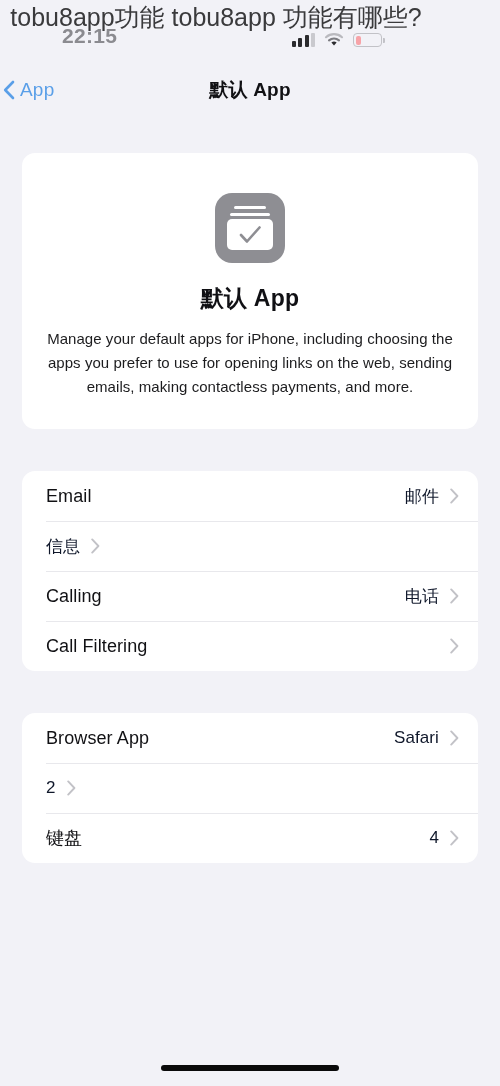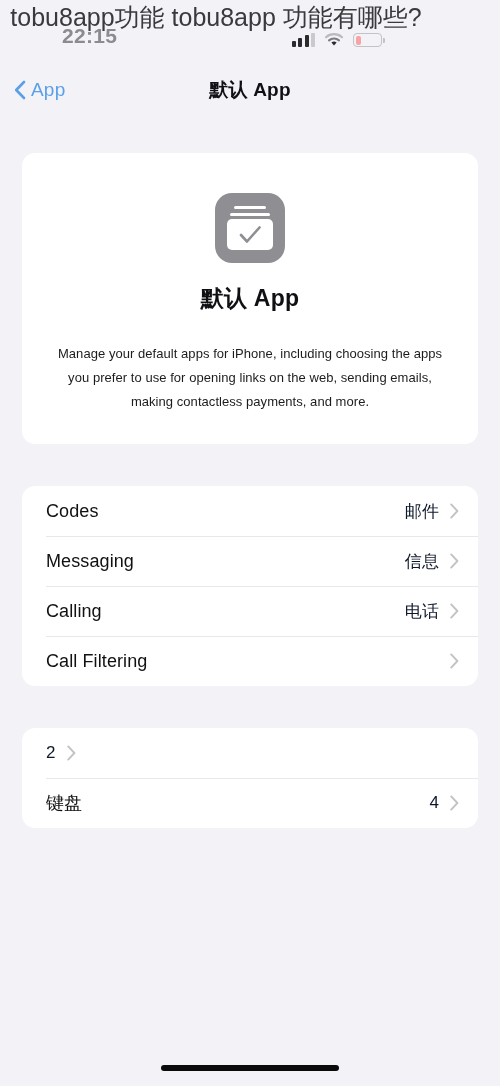--- a/index.html
+++ b/index.html
@@ -83,21 +83,21 @@
   }
 
   
   .navbar{
     position:absolute;
     top:70px; left:0; width:500px; height:40px;
     z-index:8;
   }
   .back-btn{
     position:absolute;
-    left:14px; top:0;
+    left:3px; top:0;
     height:40px;
     display:flex;
     align-items:center;
     gap:5px;
     color:#5a9fe8;
     cursor:pointer;
   }
   .back-chev{ width:12px; height:20px; display:block; }
   .back-label{
     font-size:19px;
@@ -166,22 +166,22 @@
   }
 
   .hero-title{
     margin-top:20px;
     font-size:23px;
     font-weight:700;
     color:#101014;
     letter-spacing:0.2px;
   }
   .hero-desc{
-    margin-top:28px;
-    font-size:13px;
+    margin-top:13px;
+    font-size:15px;
     line-height:24px;
     color:#1c1c1e;
     letter-spacing:0.05px;
   }
 
   
   .group{ margin-top:42px; overflow:hidden; }
   .group.second{ margin-top:42px; }
 
   .row{
@@ -276,28 +276,27 @@
       <svg class="check" viewBox="0 0 26 24">
         <path d="M4 12 L10 18.5 L22.5 4.5" stroke="#8e8e93" stroke-width="2.6" fill="none" stroke-linecap="round" stroke-linejoin="round"></path>
       </svg>
     </div>
     <div class="hero-title">默认 App</div>
     <div class="hero-desc">Manage your default apps for iPhone, including choosing the apps you prefer to use for opening links on the web, sending emails, making contactless payments, and more.</div>
   </div>
 
   <div class="card group">
     <div class="row">
-      <span class="row-label">Codes</span>
+      <span class="row-label">Email</span>
       <span class="row-value">邮件</span>
       <svg class="chev" viewBox="0 0 9 16">
         <path d="M1.2 1.4 L7.4 8 L1.2 14.6" stroke="#c2c2c7" stroke-width="1.9" fill="none" stroke-linecap="round" stroke-linejoin="round"></path>
       </svg>
     </div>
     <div class="row">
-      <span class="row-label">Messaging</span>
       <span class="row-value">信息</span>
       <svg class="chev" viewBox="0 0 9 16">
         <path d="M1.2 1.4 L7.4 8 L1.2 14.6" stroke="#c2c2c7" stroke-width="1.9" fill="none" stroke-linecap="round" stroke-linejoin="round"></path>
       </svg>
     </div>
     <div class="row">
       <span class="row-label">Calling</span>
       <span class="row-value">电话</span>
       <svg class="chev" viewBox="0 0 9 16">
         <path d="M1.2 1.4 L7.4 8 L1.2 14.6" stroke="#c2c2c7" stroke-width="1.9" fill="none" stroke-linecap="round" stroke-linejoin="round"></path>
@@ -307,20 +306,27 @@
       <span class="row-label">Call Filtering</span>
       <span class="row-value"></span>
       <svg class="chev" viewBox="0 0 9 16">
         <path d="M1.2 1.4 L7.4 8 L1.2 14.6" stroke="#c2c2c7" stroke-width="1.9" fill="none" stroke-linecap="round" stroke-linejoin="round"></path>
       </svg>
     </div>
   </div>
 
   <div class="card group second">
     <div class="row">
+      <span class="row-label">Browser App</span>
+      <span class="row-value">Safari</span>
+      <svg class="chev" viewBox="0 0 9 16">
+        <path d="M1.2 1.4 L7.4 8 L1.2 14.6" stroke="#c2c2c7" stroke-width="1.9" fill="none" stroke-linecap="round" stroke-linejoin="round"></path>
+      </svg>
+    </div>
+    <div class="row">
       <span class="row-value">2</span>
       <svg class="chev" viewBox="0 0 9 16">
         <path d="M1.2 1.4 L7.4 8 L1.2 14.6" stroke="#c2c2c7" stroke-width="1.9" fill="none" stroke-linecap="round" stroke-linejoin="round"></path>
       </svg>
     </div>
     <div class="row">
       <span class="row-label">键盘</span>
       <span class="row-value">4</span>
       <svg class="chev" viewBox="0 0 9 16">
         <path d="M1.2 1.4 L7.4 8 L1.2 14.6" stroke="#c2c2c7" stroke-width="1.9" fill="none" stroke-linecap="round" stroke-linejoin="round"></path>

